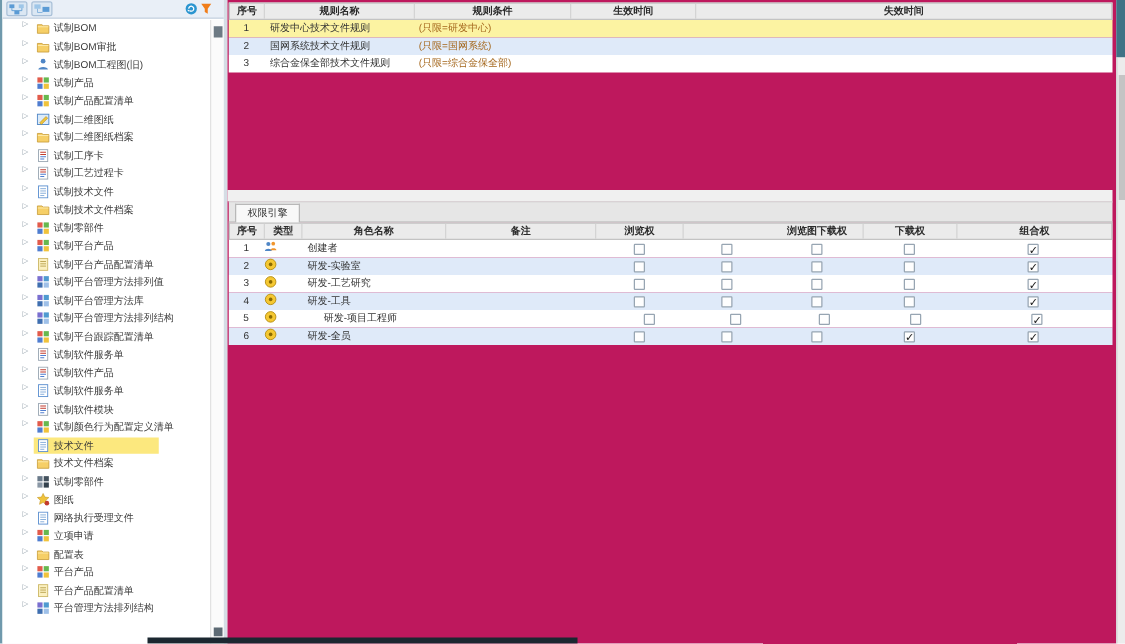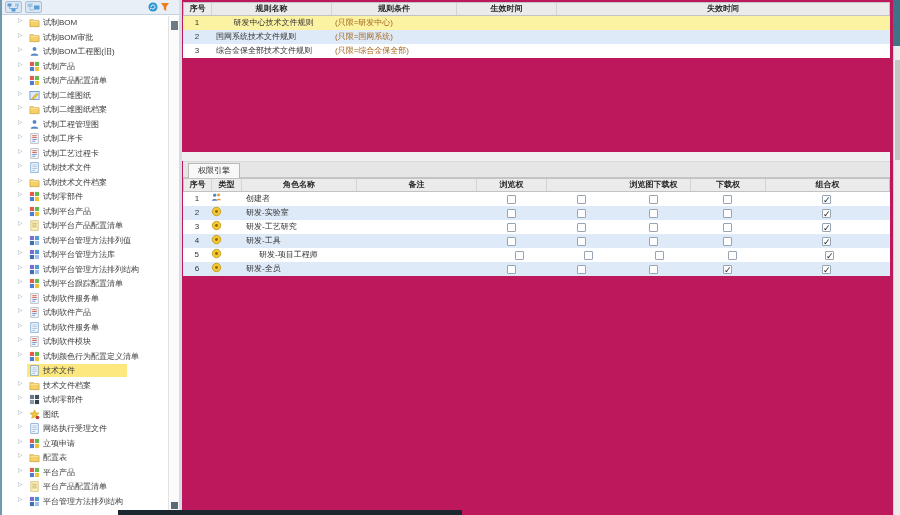--- a/index.html
+++ b/index.html
@@ -174,32 +174,20 @@
               </svg>
             </span>
             <span>试制二维图纸档案</span>
           </span>
         </div>
         <div class="ti">
           <span class="ex">▷</span>
           <span class="body">
             <span class="ico">
               <svg viewBox="0 0 12 12">
-                <circle cx="6" cy="3.2" r="2.1" fill="#4f86c6"></circle>
-                <path d="M1.8 10.5c0-3 8.4-3 8.4 0z" fill="#4f86c6"></path>
-              </svg>
-            </span>
-            <span>试制工程管理图</span>
-          </span>
-        </div>
-        <div class="ti">
-          <span class="ex">▷</span>
-          <span class="body">
-            <span class="ico">
-              <svg viewBox="0 0 12 12">
                 <rect x="2" y="0.8" width="8" height="10.4" fill="#fff" stroke="#9aa6b2" stroke-width=".8"></rect>
                 <path d="M3.5 3h5M3.5 5h5" stroke="#c23b2e" stroke-width=".9"></path>
                 <path d="M3.5 7h5M3.5 9h3.5" stroke="#4f7dd0" stroke-width=".9"></path>
               </svg>
             </span>
             <span>试制工序卡</span>
           </span>
         </div>
         <div class="ti">
           <span class="ex">▷</span>
@@ -541,21 +529,21 @@
       <div class="thead" id="topHead">
           <div class="th" style="width: 28px;">序号</div>
           <div class="th" style="width: 120px;">规则名称</div>
           <div class="th" style="width: 125px;">规则条件</div>
           <div class="th" style="width: 100px;">生效时间</div>
           <div class="th" style="width: 332px;">失效时间</div>
         </div>
       <div id="topBody">
           <div class="trow bg-yellow">
             <div class="td center" style="width: 28px;">1</div>
-            <div class="td name" style="width: 120px; text-align: center;">研发中心技术文件规则</div>
+            <div class="td name" style="width: 120px;">研发中心技术文件规则</div>
             <div class="td cond" style="width: 125px;">(只限=研发中心)</div>
             <div class="td center" style="width: 100px;"></div>
             <div class="td center" style="width: 332px;"></div>
           </div>
           <div class="trow bg-blue">
             <div class="td center" style="width: 28px;">2</div>
             <div class="td name" style="width: 120px;">国网系统技术文件规则</div>
             <div class="td cond" style="width: 125px;">(只限=国网系统)</div>
             <div class="td center" style="width: 100px;"></div>
             <div class="td center" style="width: 332px;"></div>

